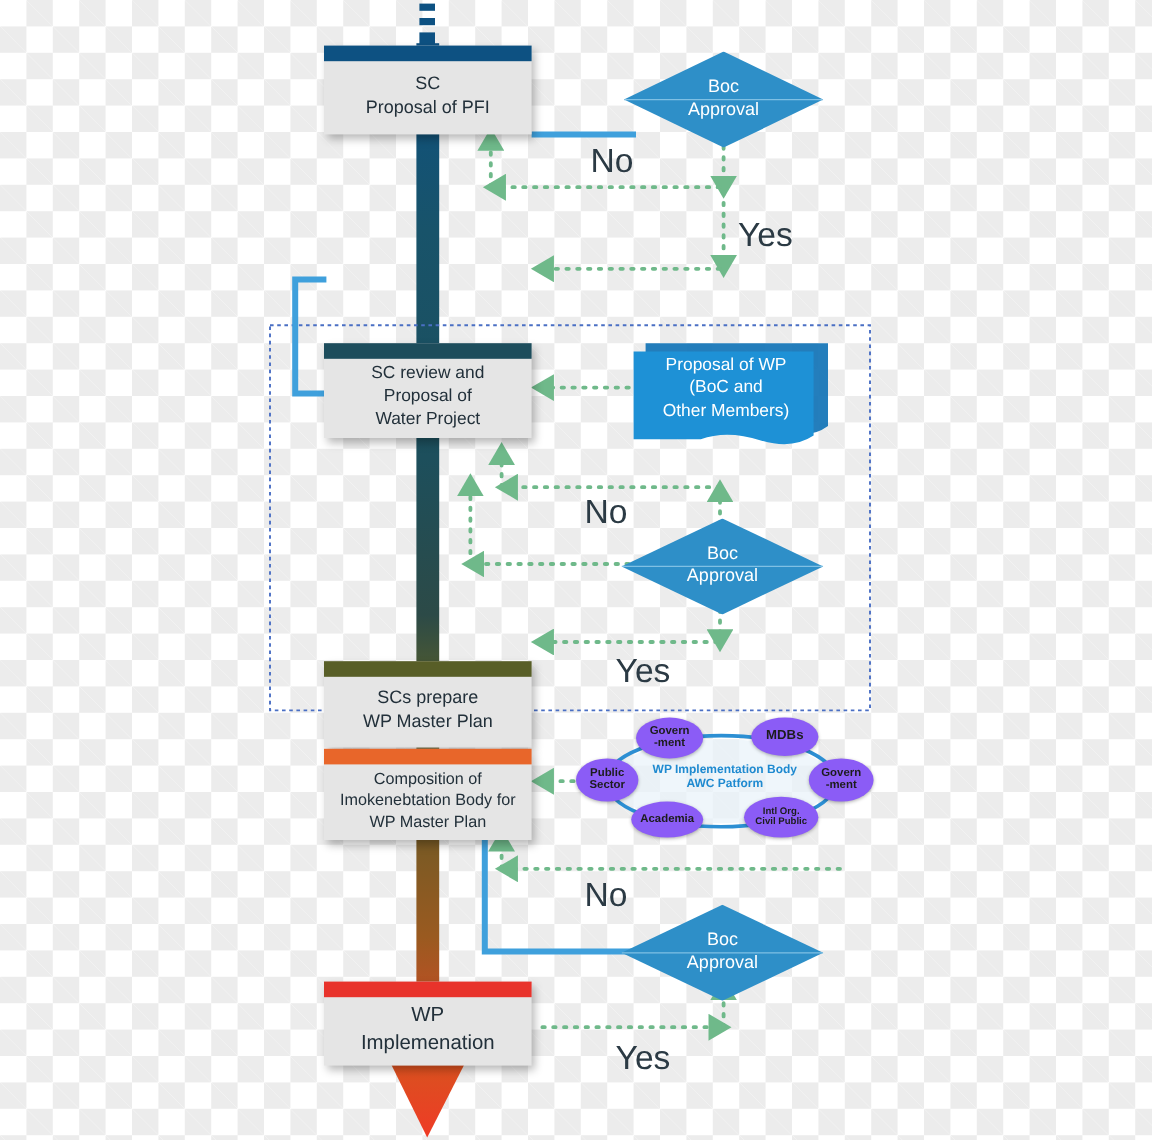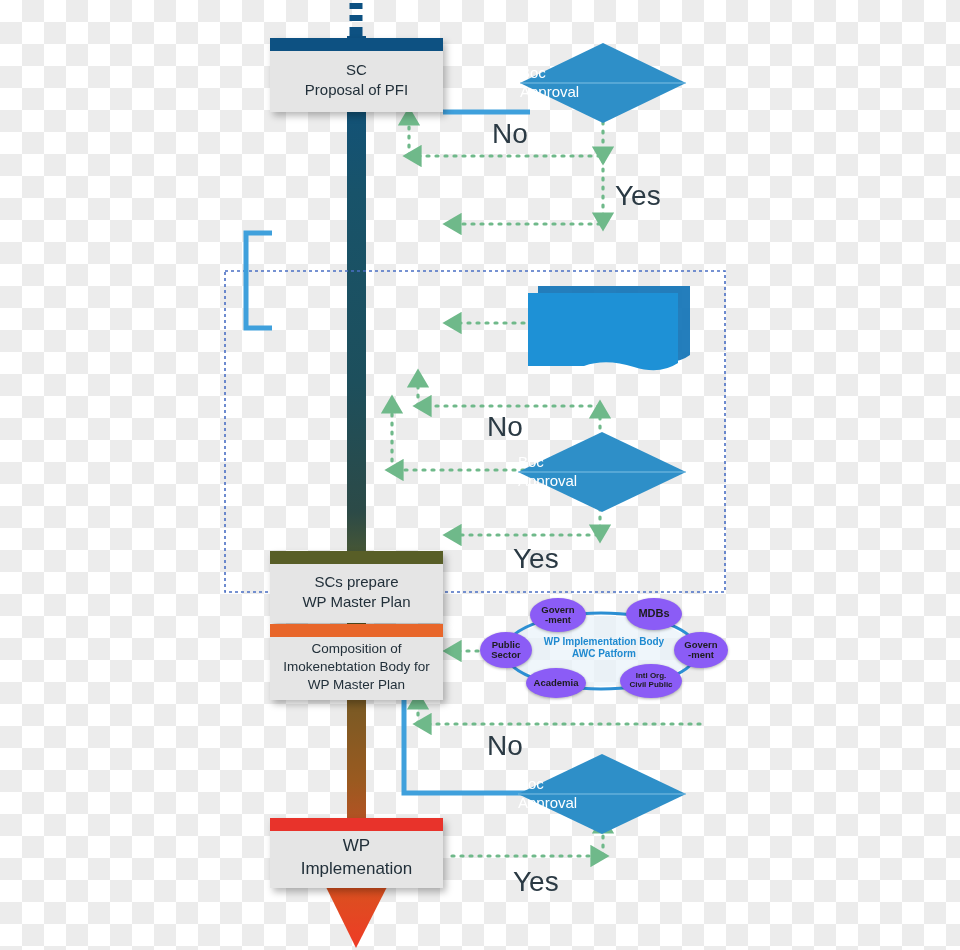--- a/index.html
+++ b/index.html
@@ -37,21 +37,21 @@
     z-index:6;
   }
   .pbox .cap{ position:absolute;left:0;top:0;width:100%;height:13px; }
   .pbox .txt{ padding:14px 8px 4px 8px; width:100%; white-space:pre-line; }
 
   
   .diamond{position:absolute;z-index:6;}
   .diamond .dlabel{
     position:absolute;left:0;top:50%;width:100%;
     transform:translateY(-52%);
-    color:#ffffff;
+    text-align:center;color:#ffffff;
     font-size:15px;line-height:1.25;white-space:pre-line;
     pointer-events:none;
   }
 
   
   .note{position:absolute;z-index:6;}
   .note .nlabel{
     position:absolute;left:0;top:0;width:100%;height:100%;
     display:flex;align-items:center;justify-content:center;
     text-align:center;color:#ffffff;font-size:14.5px;line-height:1.34;
@@ -171,20 +171,26 @@
     <ellipse cx="601" cy="651" rx="93" ry="35" fill="#eaf3fa" opacity="0.75"></ellipse>
   </svg>
 
   <div class="pbox" style="left:270px;top:38px;width:173px;height:74px;">
     <div class="cap" style="background:#0d5182;"></div>
     <div class="txt">SC
 Proposal of PFI</div>
   </div>
 
 
+  <div class="pbox" style="left:270px;top:286px;width:173px;height:79px;font-size:14.5px;">
+    <div class="cap" style="background:#1d4d5c;"></div>
+    <div class="txt">SC review and
+Proposal of
+Water Project</div>
+  </div>
 
   <div class="pbox" style="left:270px;top:508px;width:173px;height:72px;margin-top:43px;">
     <div class="cap" style="background:#585e27;"></div>
     <div class="txt">SCs prepare
 WP Master Plan</div>
   </div>
 
   <div class="pbox" style="left:270px;top:624px;width:173px;height:76px;font-size:13.5px;">
     <div class="cap" style="background:#e8662a;"></div>
     <div class="txt">Composition of
@@ -223,20 +229,23 @@
     </svg>
     <div class="dlabel">Boc
 Approval</div>
   </div>
 
   <div class="note" style="left:524px;top:283px;width:166px;height:88px;">
     <svg width="166" height="92" viewBox="0 0 166 92">
       <path d="M14,3 H166 V72 Q150,84 124,76 Q96,67 74,75 H14 Z" fill="#1877b8" opacity="0.95"></path>
       <path d="M4,10 H154 V80 Q136,92 110,84 Q82,75 60,83 H4 Z" fill="#1e91d6"></path>
     </svg>
+    <div class="nlabel" style="width:154px;left:4px;top:10px;height:70px;">Proposal of WP
+(BoC and
+Other Members)</div>
   </div>
 
   <div class="ynlabel" style="left:492px;top:118px;">No</div>
   <div class="ynlabel" style="left:615px;top:180px;">Yes</div>
   <div class="ynlabel" style="left:487px;top:411px;">No</div>
   <div class="ynlabel" style="left:513px;top:543px;">Yes</div>
   <div class="ynlabel" style="left:487px;top:730px;">No</div>
   <div class="ynlabel" style="left:513px;top:866px;">Yes</div>
 
   <div id="platform" style="left:478px;top:596px;width:250px;height:110px;">

